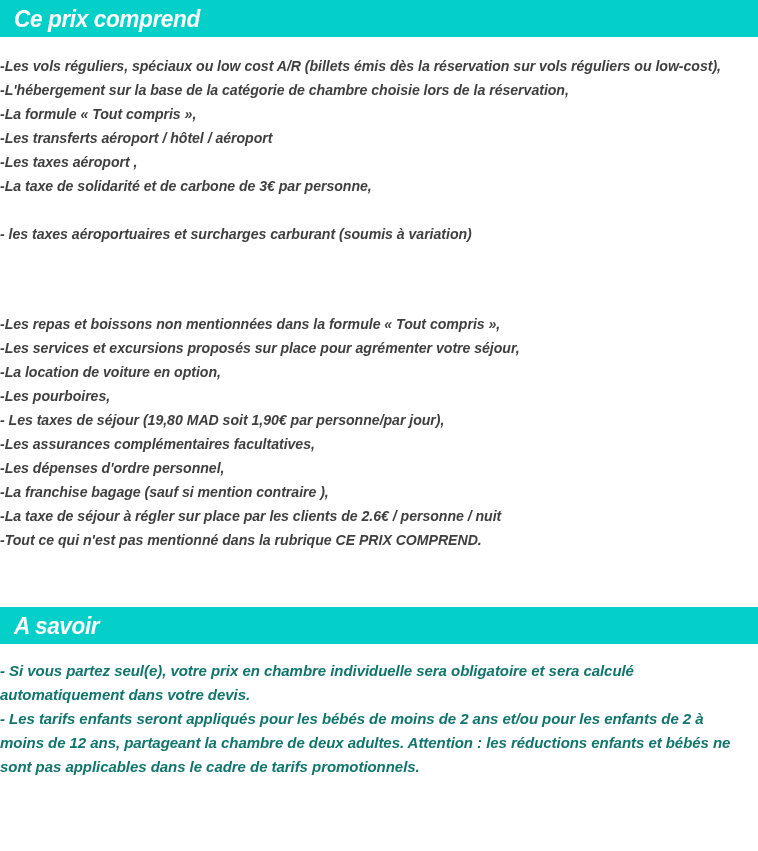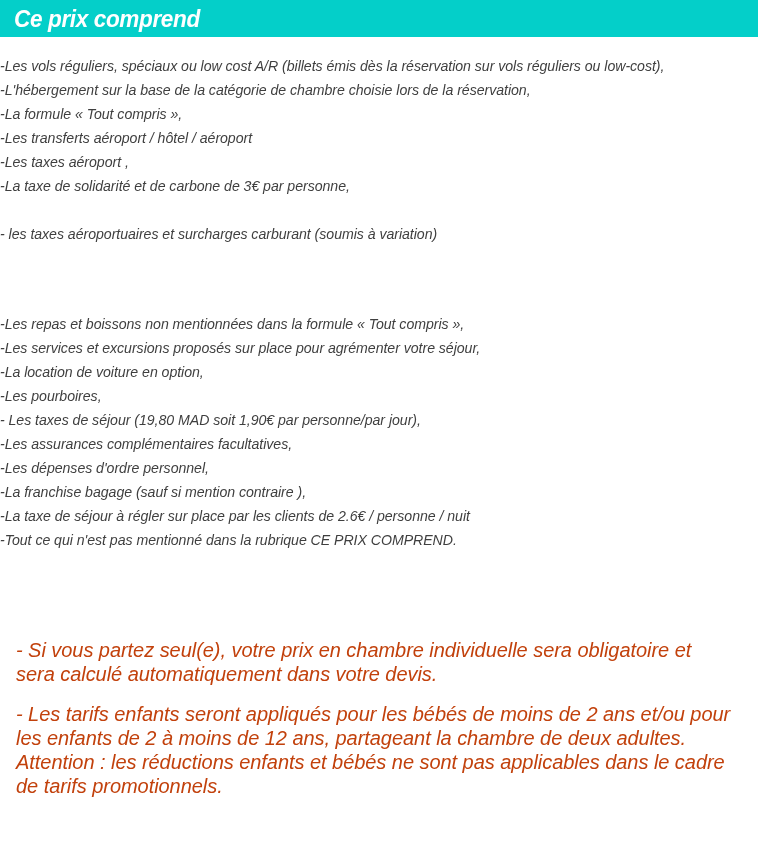--- a/index.html
+++ b/index.html
@@ -40,43 +40,44 @@
     letter-spacing: -0.4px;
     line-height: 1;
     transform: scaleX(0.94);
     transform-origin: left center;
     white-space: nowrap;
   }
 
   
   .body-block {
     padding: 0 8px 0 0;
+    font-weight: bold;
   }
   .line {
     color: #3f3f3f;
     font-family: "Liberation Sans Narrow", "Liberation Sans", sans-serif;
     font-size: 14.6px;
     font-style: italic;
     line-height: 24px;
     white-space: nowrap;
     letter-spacing: -0.05px;
     transform: scaleX(0.97);
     transform-origin: left center;
   }
   .line.blank {
     height: 24px;
   }
   .para {
-    color: #c2410c;
+    color: #0f766e;
     font-family: "Liberation Sans Narrow", "Liberation Sans", sans-serif;
-    font-size: 20px;
+    font-size: 15px;
     font-style: italic;
     line-height: 24px;
     letter-spacing: -0.05px;
-    margin: 16px;
+    margin: 0;
     max-width: 748px;
   }
 
   
   .sec1-body { padding-top: 17px; }
   .sec2-gap  { height: 52px; }
   .sec2-body { padding-top: 14px; }
   .sec3-gap  { height: 55px; }
   .sec3-body { padding-top: 15px; }
 </style>
@@ -109,18 +110,21 @@
     <div class="line">- Les taxes de séjour (19,80 MAD soit 1,90€ par personne/par jour),</div>
     <div class="line">-Les assurances complémentaires facultatives,</div>
     <div class="line">-Les dépenses d'ordre personnel,</div>
     <div class="line">-La franchise bagage (sauf si mention contraire ),</div>
     <div class="line">-La taxe de séjour à régler sur place par les clients de 2.6€ / personne / nuit</div>
     <div class="line">-Tout ce qui n'est pas mentionné dans la rubrique CE PRIX COMPREND.</div>
   </div>
 
   <div class="sec3-gap"></div>
 
+  <div class="banner">
+    <span class="banner-title">A savoir</span>
+  </div>
   <div class="body-block sec3-body">
     <p class="para">- Si vous partez seul(e), votre prix en chambre individuelle sera obligatoire et sera calculé automatiquement dans votre devis.</p>
     <p class="para">- Les tarifs enfants seront appliqués pour les bébés de moins de 2 ans et/ou pour les enfants de 2 à moins de 12 ans, partageant la chambre de deux adultes. Attention : les réductions enfants et bébés ne sont pas applicables dans le cadre de tarifs promotionnels.</p>
   </div>
 
 </div>
 
 </body></html>

